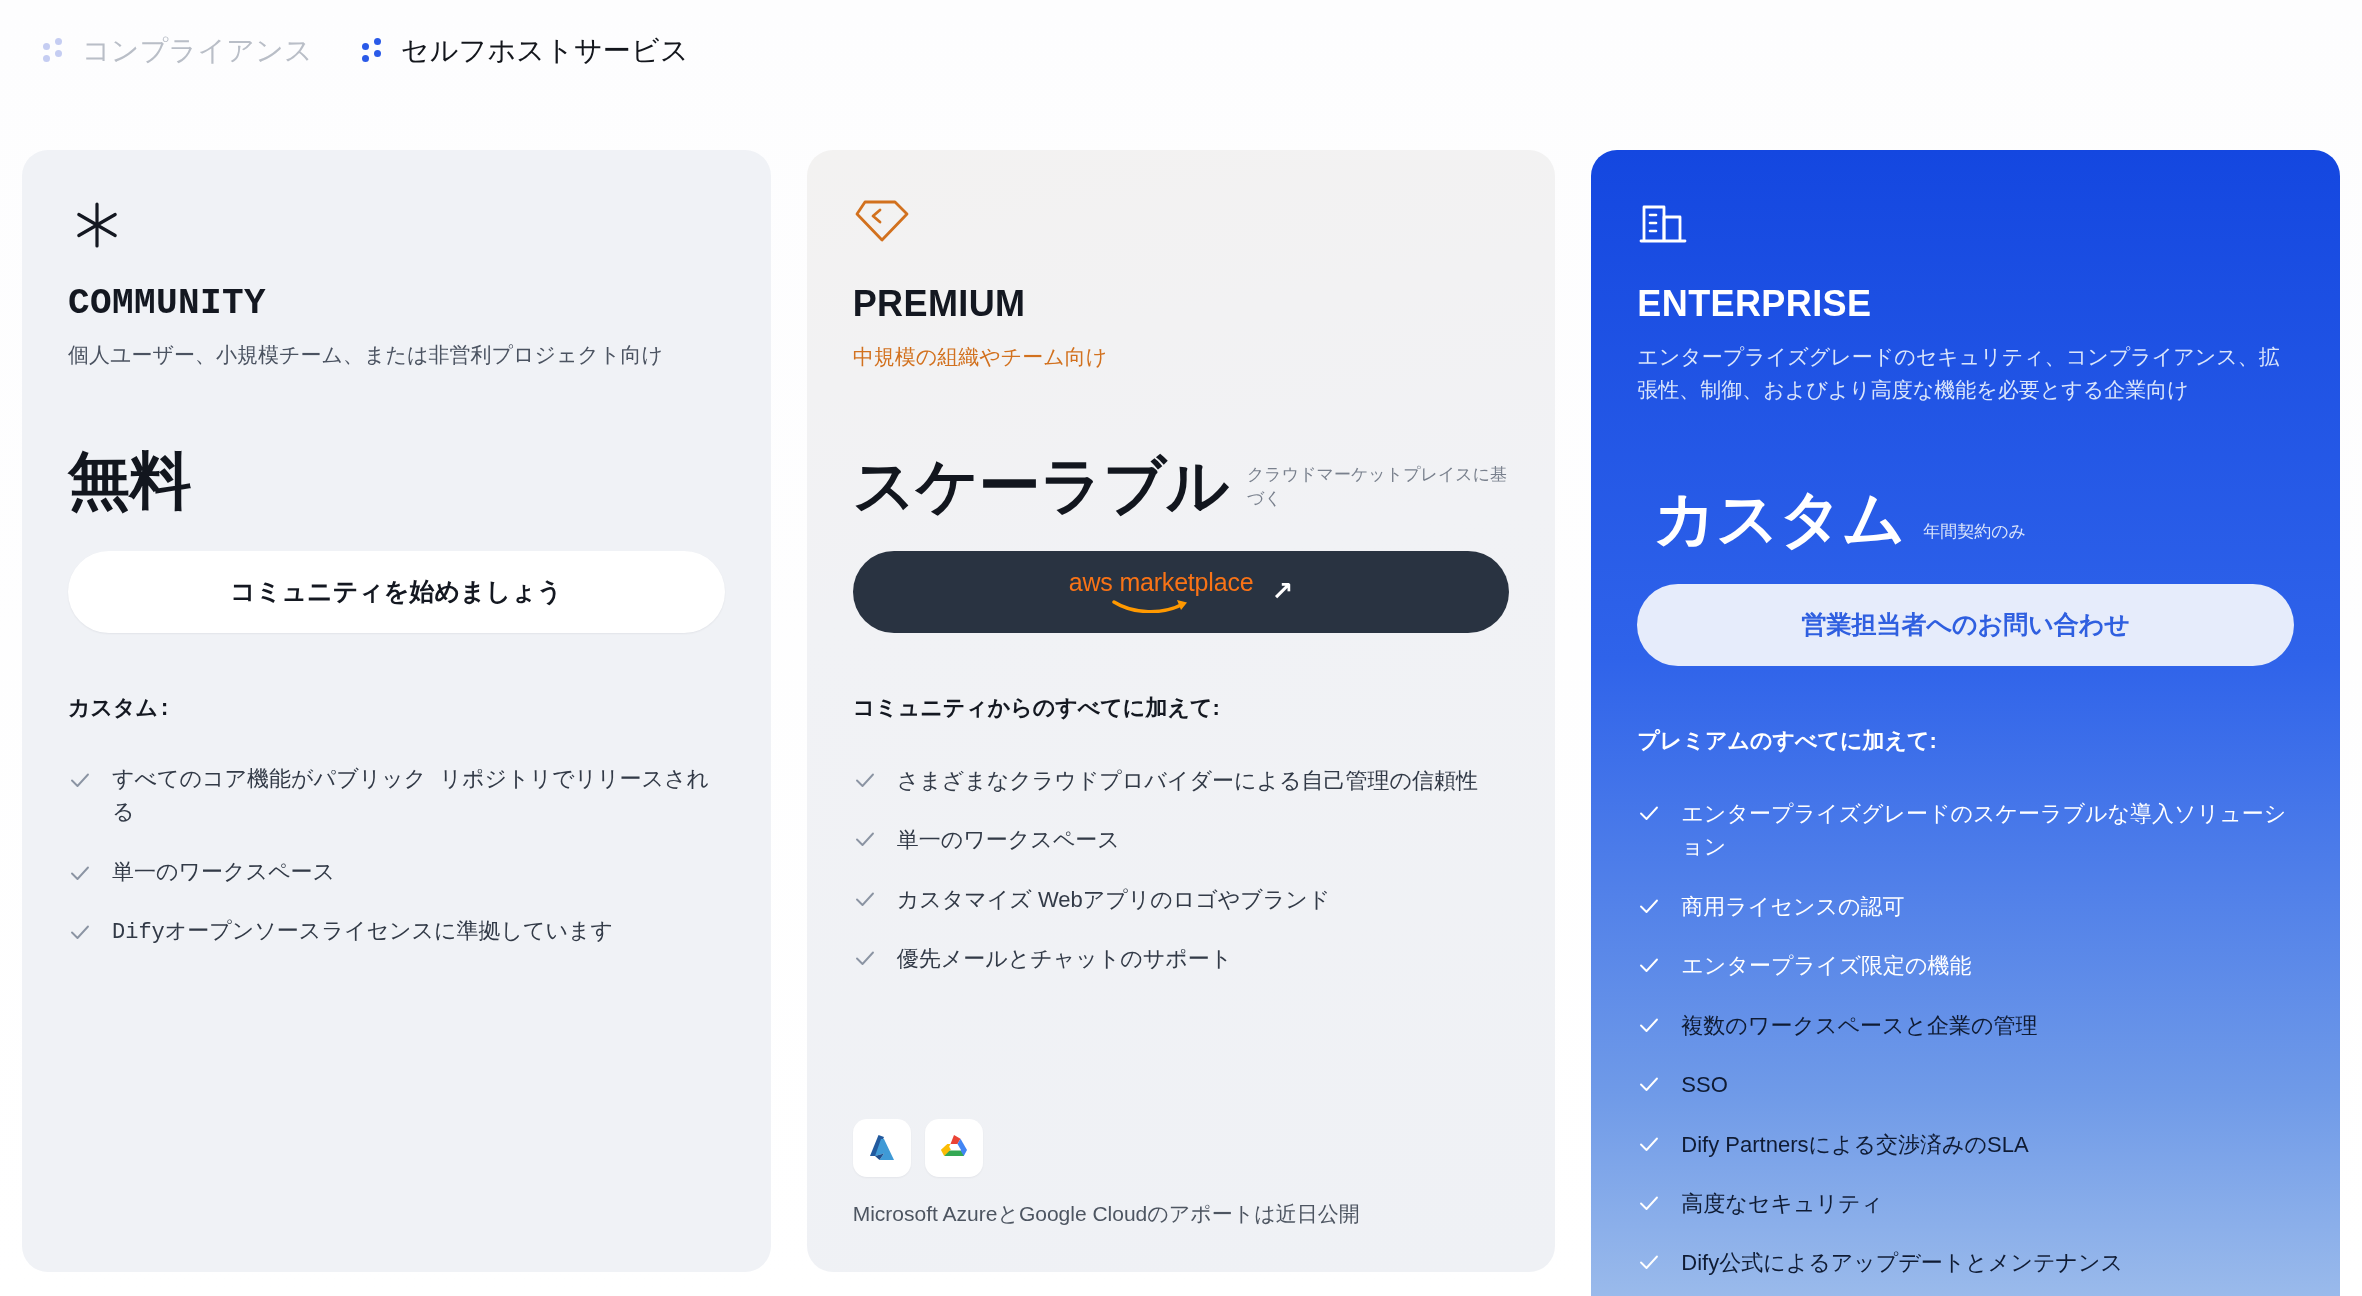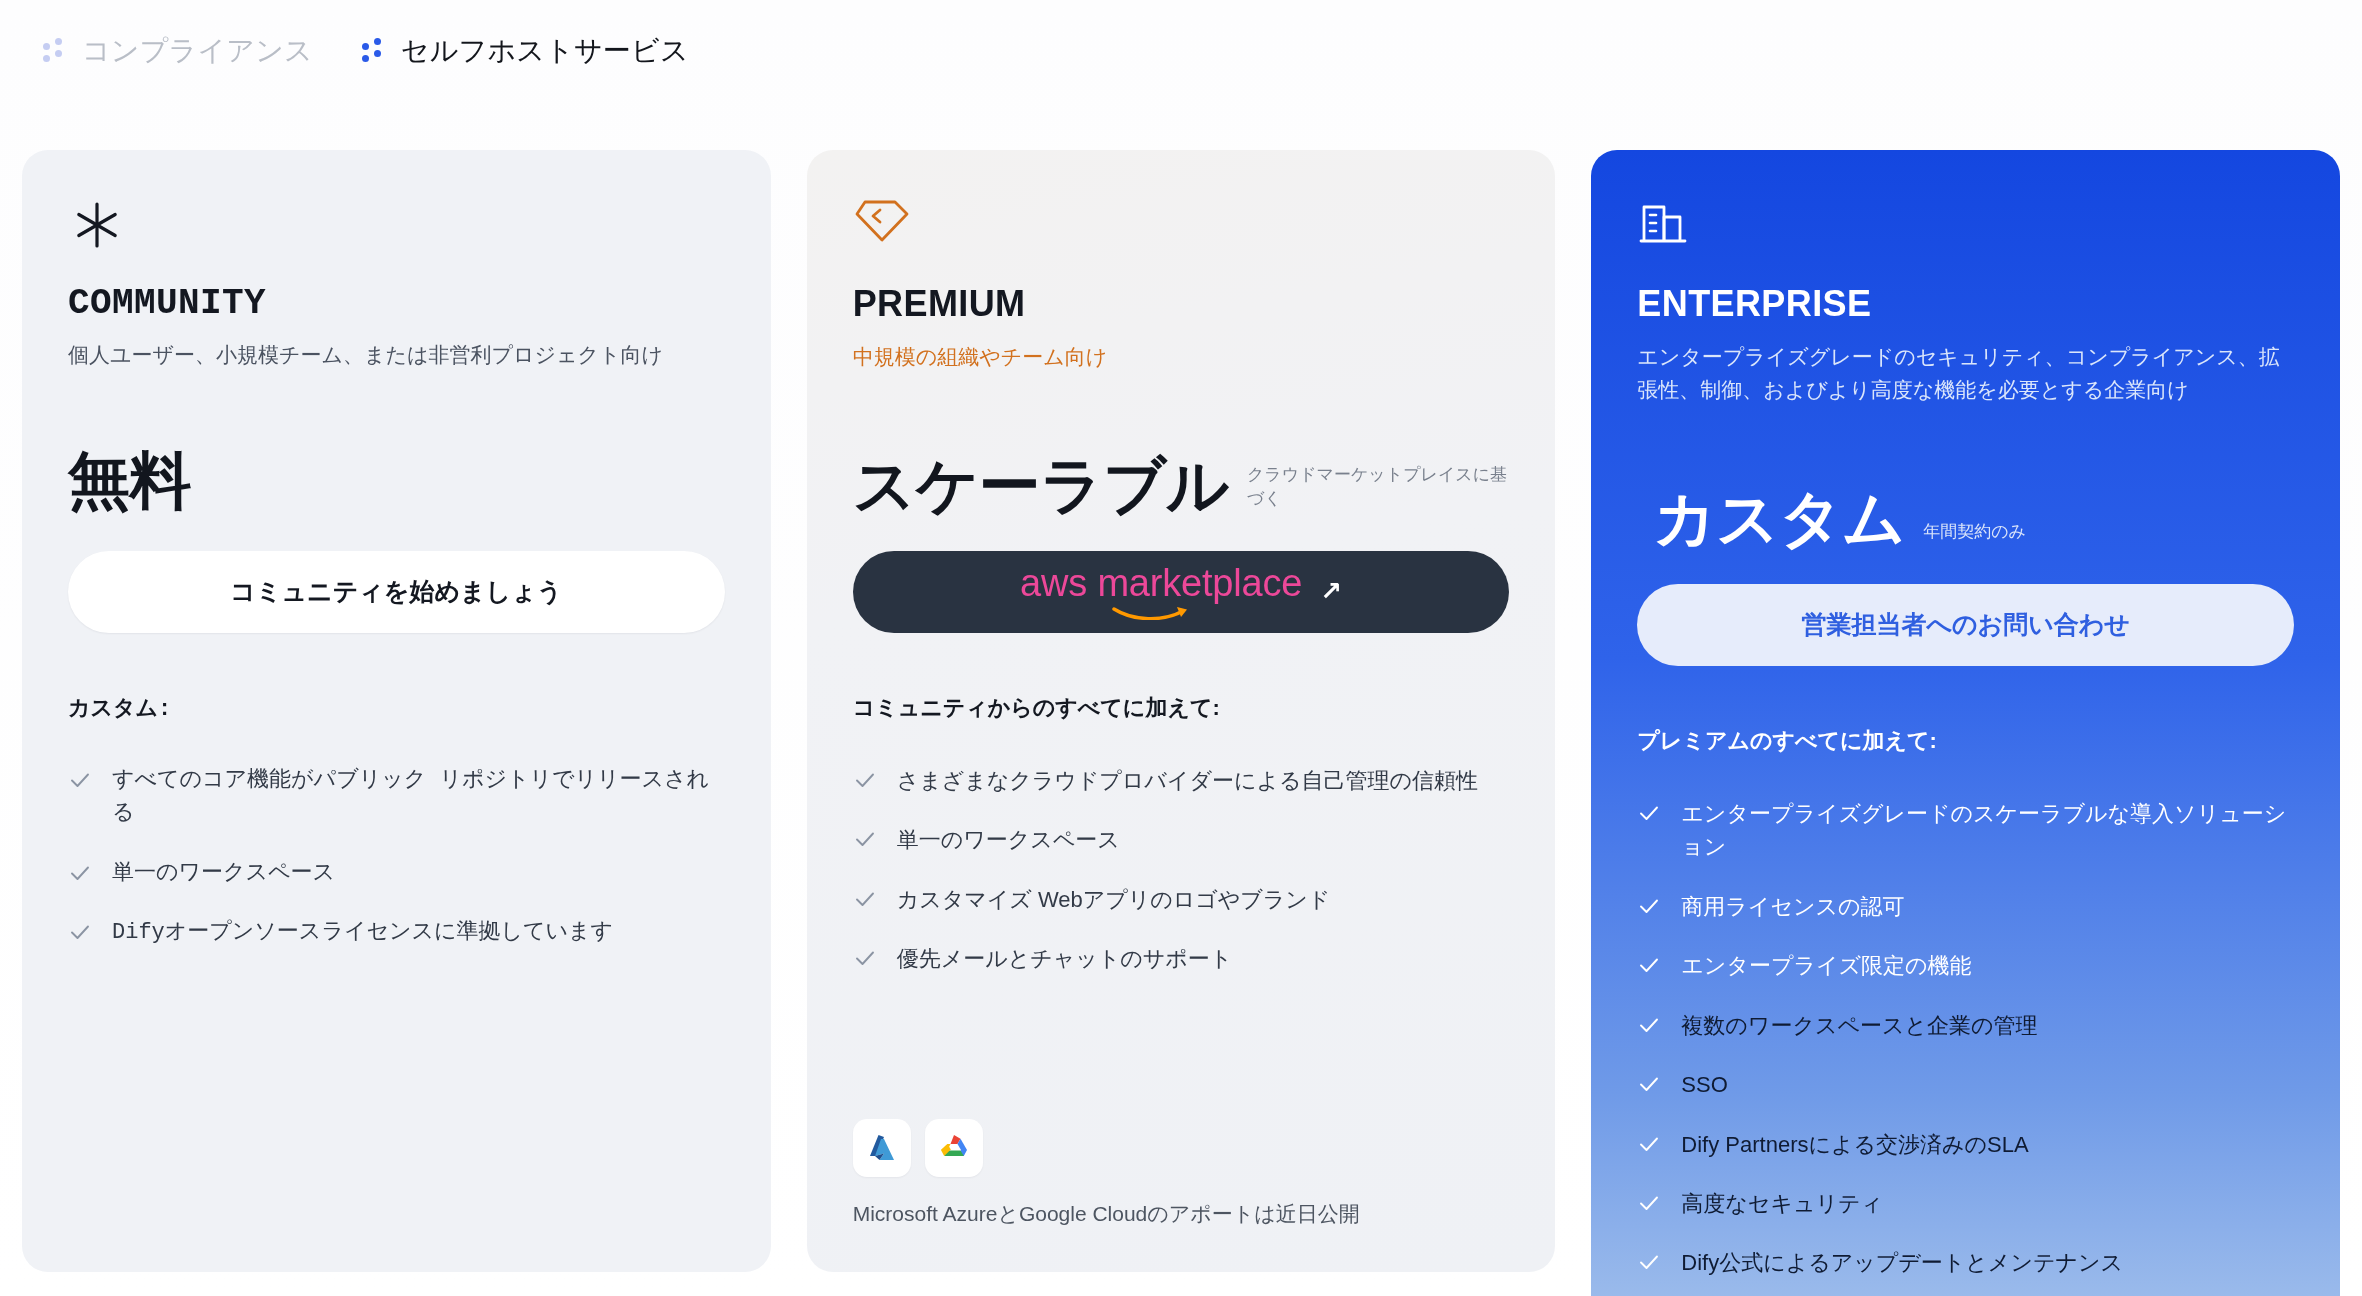--- a/index.html
+++ b/index.html
@@ -169,24 +169,24 @@
   }
 
   .aws-logo {
     display: inline-flex;
     flex-direction: column;
     align-items: center;
     line-height: 1;
     position: relative;
   }
   .aws-logo .aws-text {
-    font-size: 38px;
+    font-size: 25px;
     font-weight: 500;
     letter-spacing: -.2px;
-    color: #ec4899;
+    color: #f97316;
   }
   .aws-logo .swoosh { margin-top: 2px; }
   .ext-arrow { font-size: 26px; color: #ffffff; margin-left: 4px; align-self: center;}
 
   
   .features-title {
     margin-top: 60px;
     font-size: 22px;
     font-weight: 700;
   }

